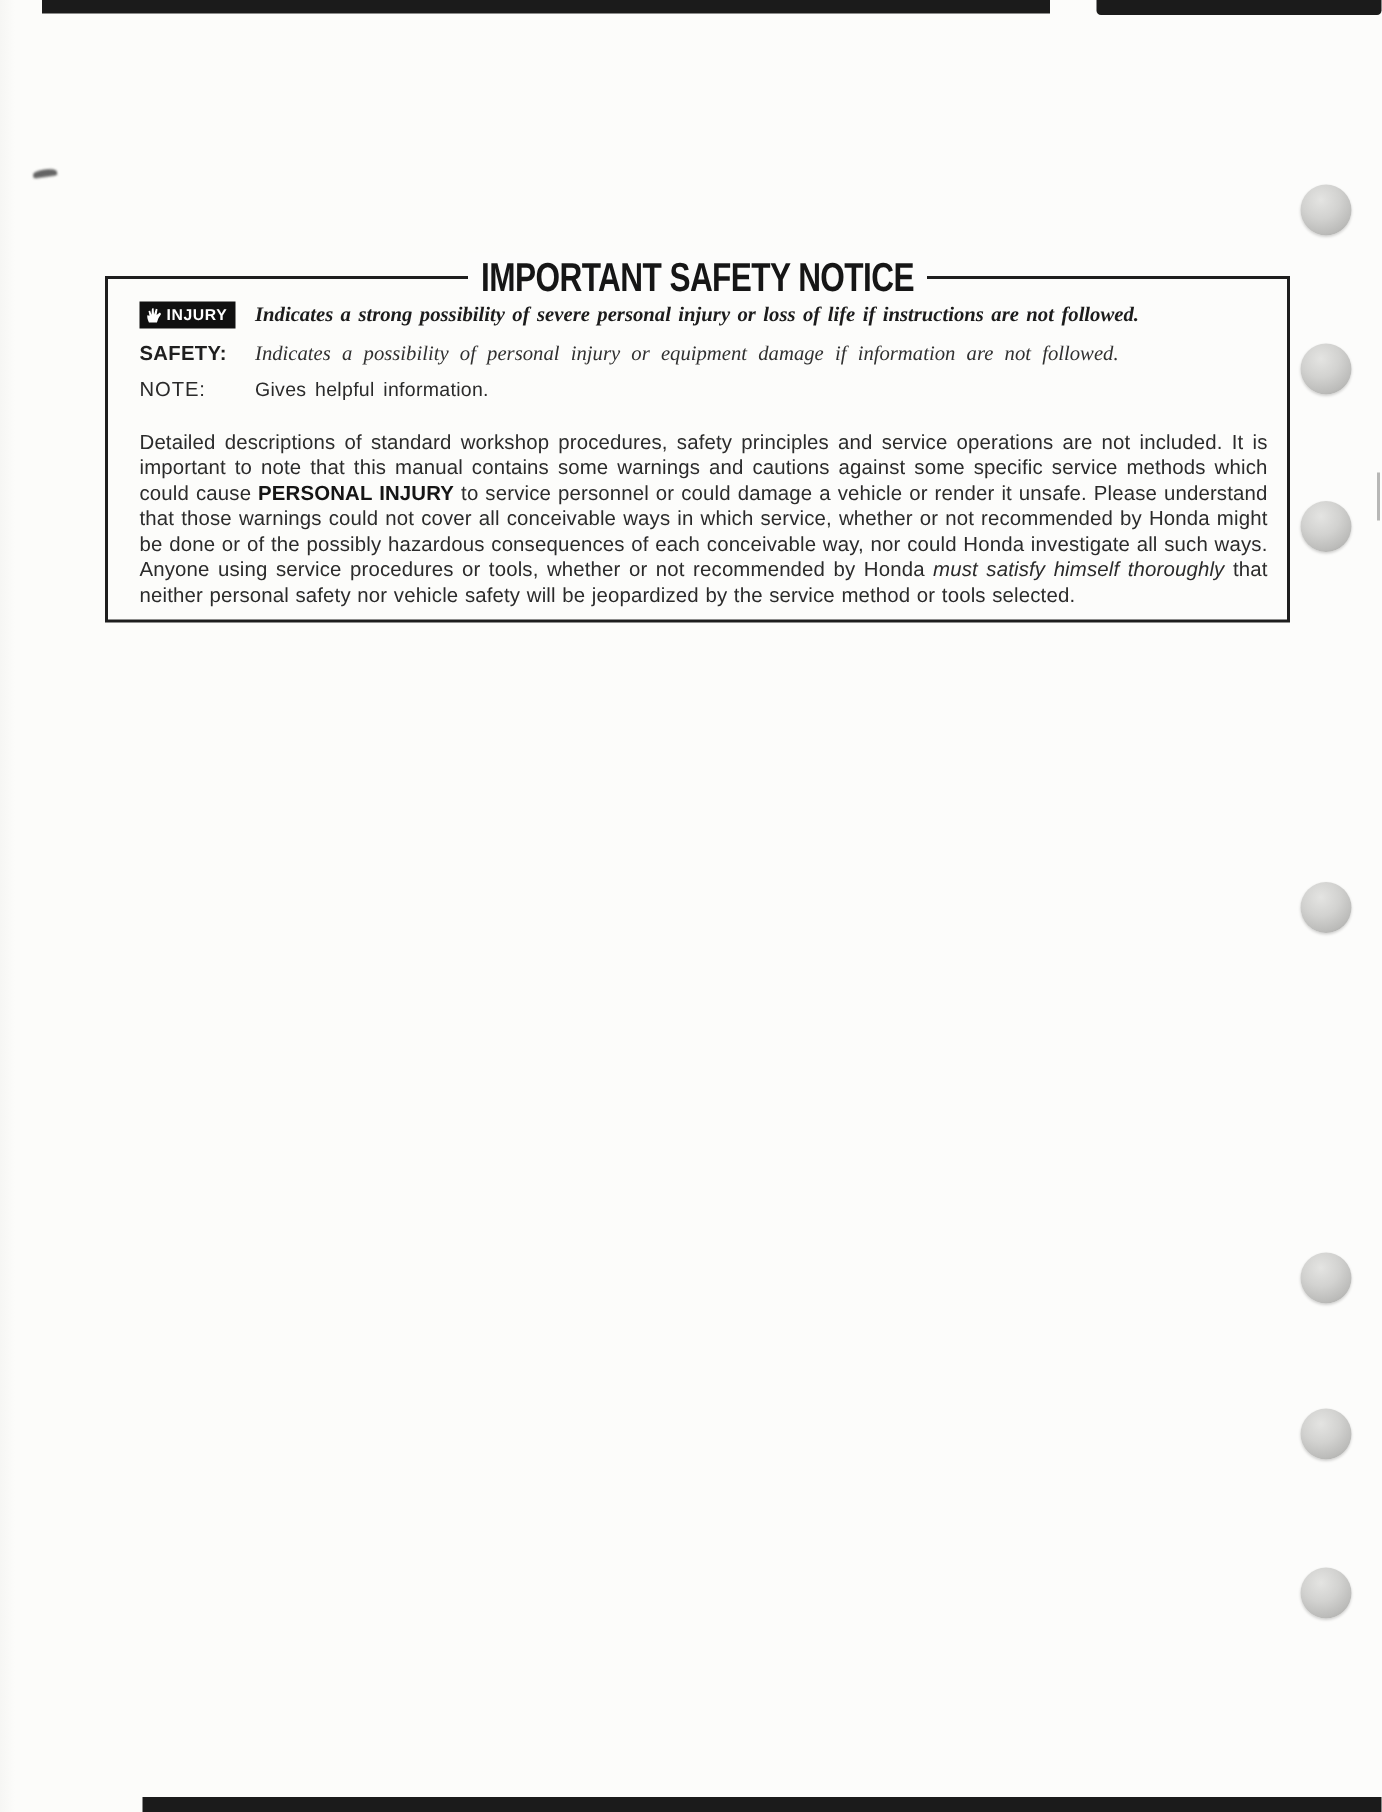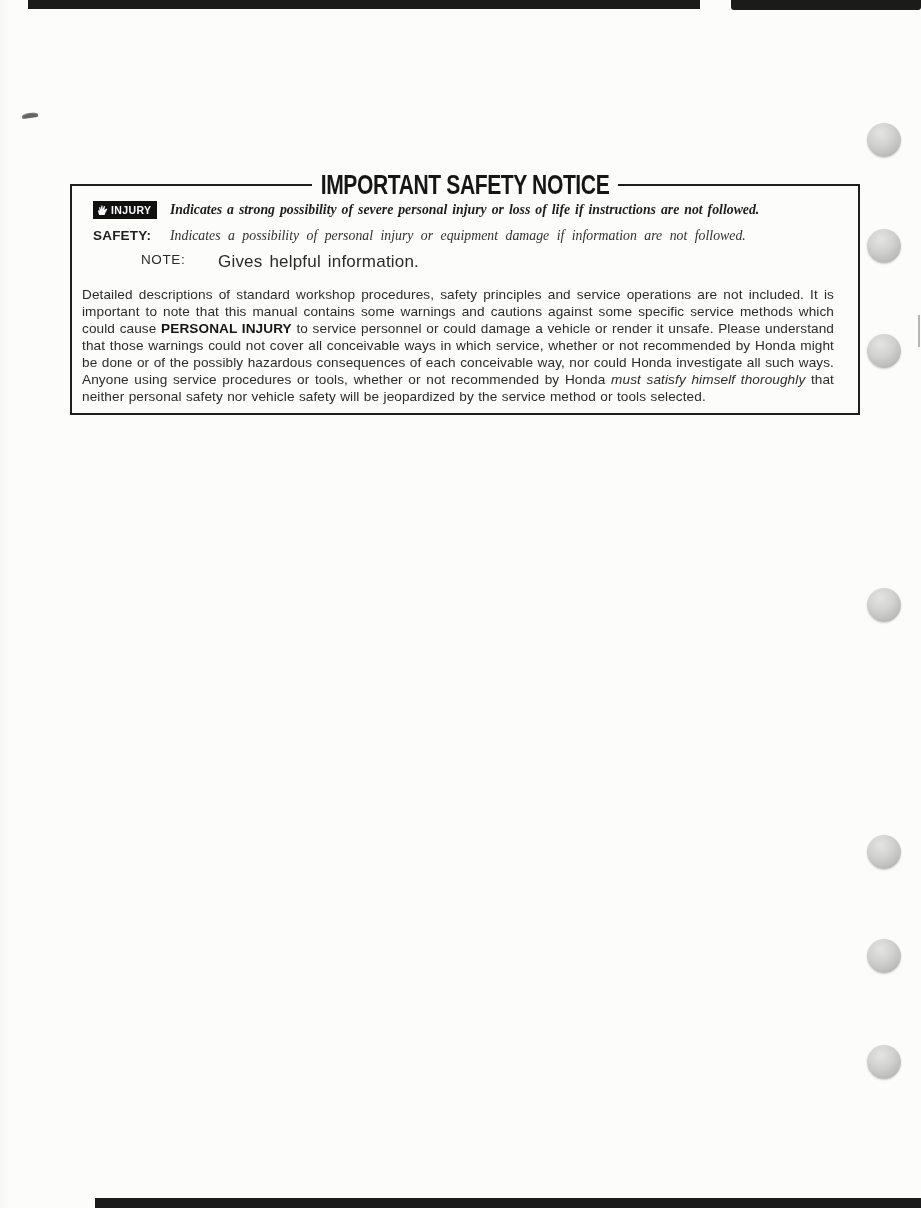--- a/index.html
+++ b/index.html
@@ -59,21 +59,21 @@
   .notice-title .t {
     display: inline-block;
     font-weight: bold; font-size: 27px; letter-spacing: -0.5px;
     color: #161616;
     transform: scaleX(0.78); transform-origin: center;
   }
 
   .nrow { position: absolute; left: 21px; right: 12px; display: flex; align-items: flex-start; }
   .row-warning { top: 15px; }
   .row-caution { top: 42px; }
-  .row-note    { top: 66px; margin-left: 48px; }
+  .row-note    { top: 66px; }
 
   .nlabel-cell { width: 77px; flex: 0 0 77px; }
   .badge {
     display: inline-flex; align-items: center; gap: 2px;
     background: #101010; color: #ffffff;
     font-weight: bold; font-size: 10.5px; letter-spacing: 0.4px;
     padding: 3px 5px 3px 4px; line-height: 1;
   }
   .badge svg { display: block; }
   .label-caution { font-weight: bold; font-size: 13.5px; color: #1f1f1f; letter-spacing: 0.2px; }
@@ -82,24 +82,24 @@
   .warning-text {
     font-family: "Liberation Serif", serif;
     font-style: italic; font-weight: bold;
     font-size: 13.8px; color: #1c1c1c; word-spacing: 1.5px;
     margin-top: 1px;
   }
   .caution-text {
     font-family: "Liberation Serif", serif;
     font-style: italic; font-size: 13.8px; color: #303030; word-spacing: 4px;
   }
-  .note-text { font-size: 17px; color: #2a2a2a; word-spacing: 2px; letter-spacing: 0.2px; }
+  .note-text { font-size: 13px; color: #2a2a2a; word-spacing: 2px; letter-spacing: 0.2px; }
 
   .nparagraph {
-    position: absolute; left: 10px; top: 100px; width: 752px;
+    position: absolute; left: 21px; top: 100px; width: 752px;
     font-size: 13.6px; line-height: 17px; color: #2b2b2b;
     text-align: justify; letter-spacing: 0.1px; word-spacing: 0.5px;
   }
   .nparagraph b { color: #151515; }
   .nparagraph i { font-style: italic; }
 </style>
 </head>
 <body>
 
 <div class="page">

